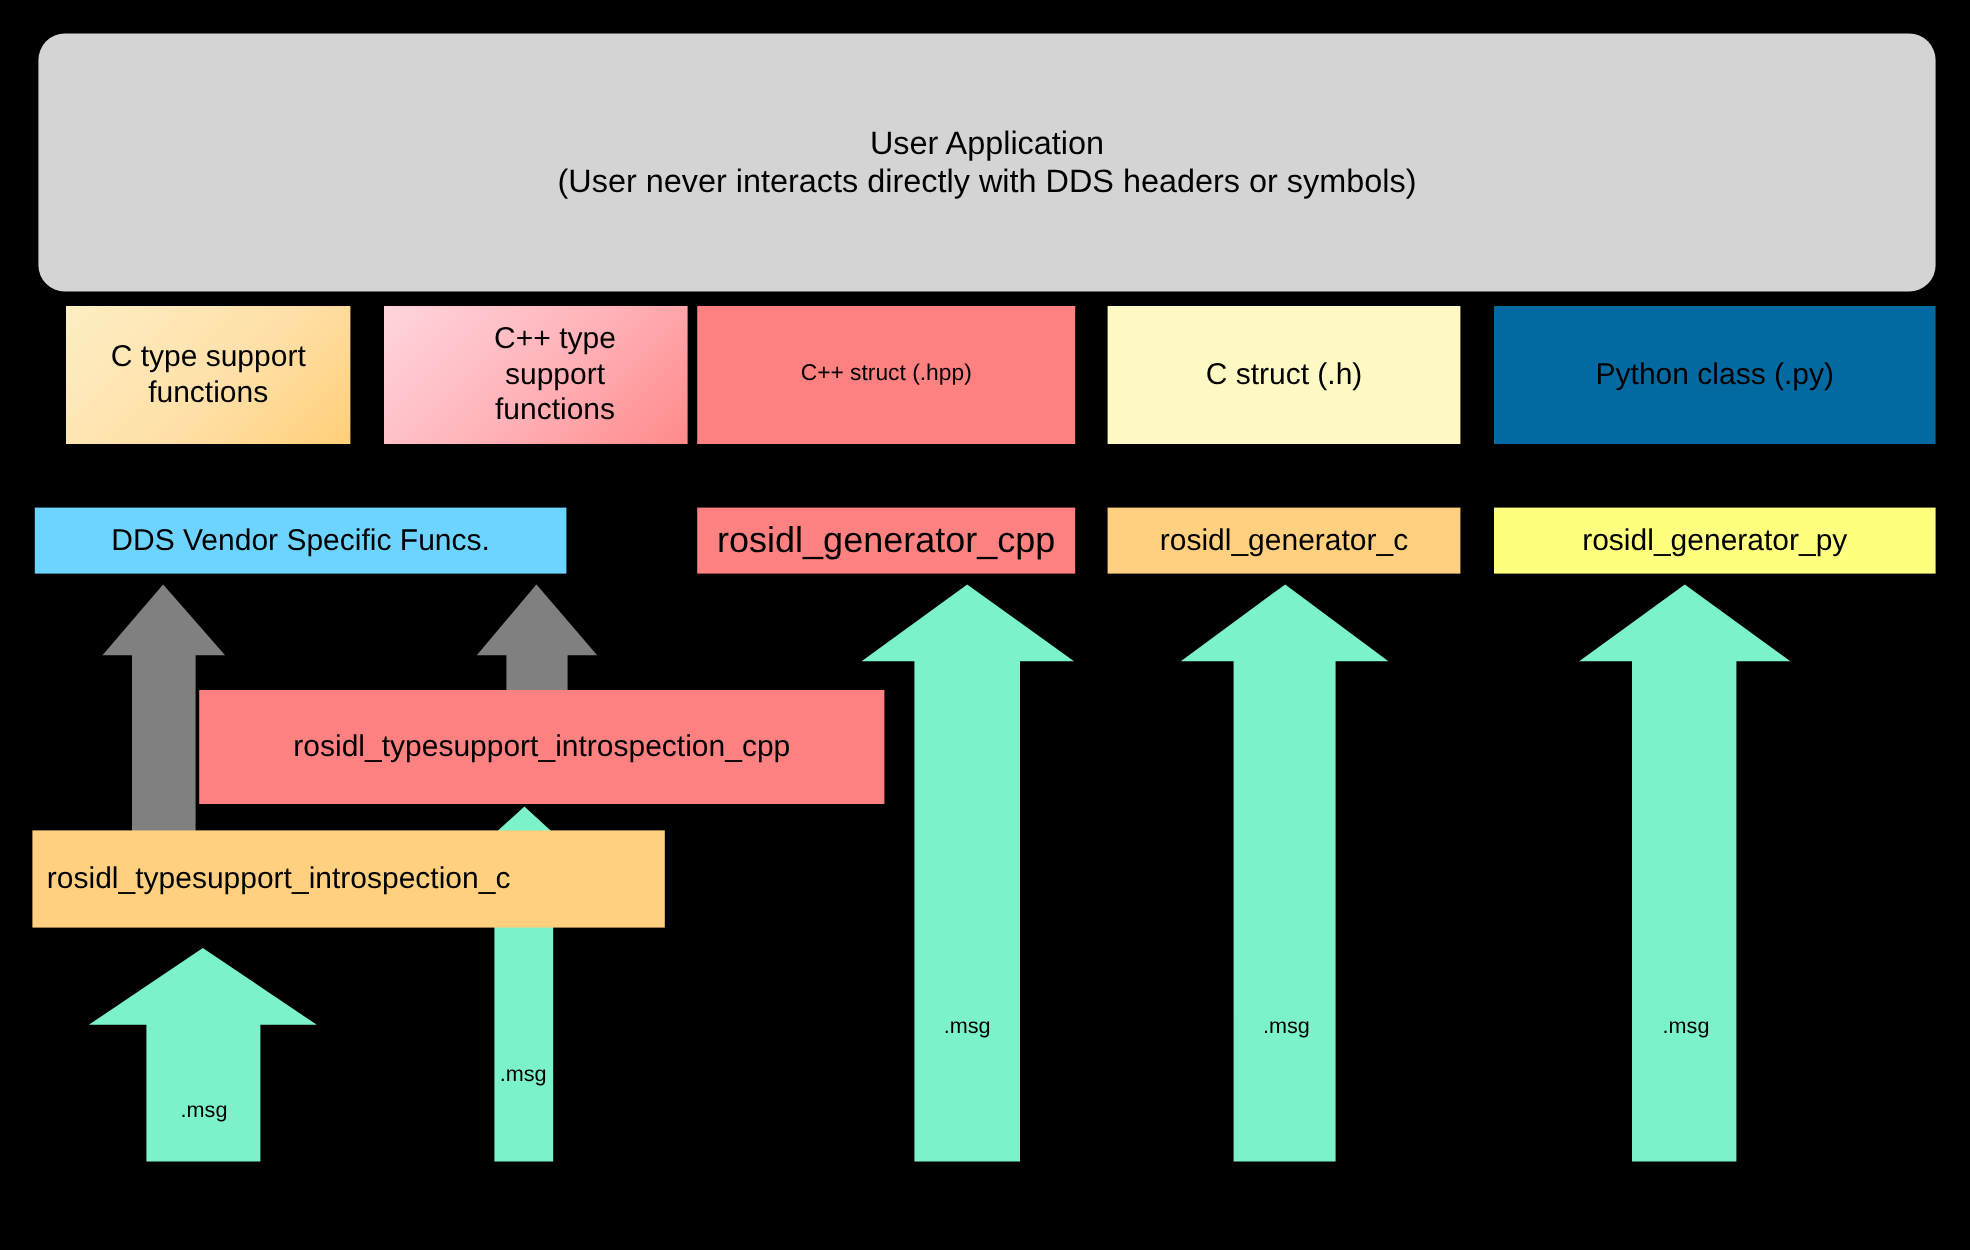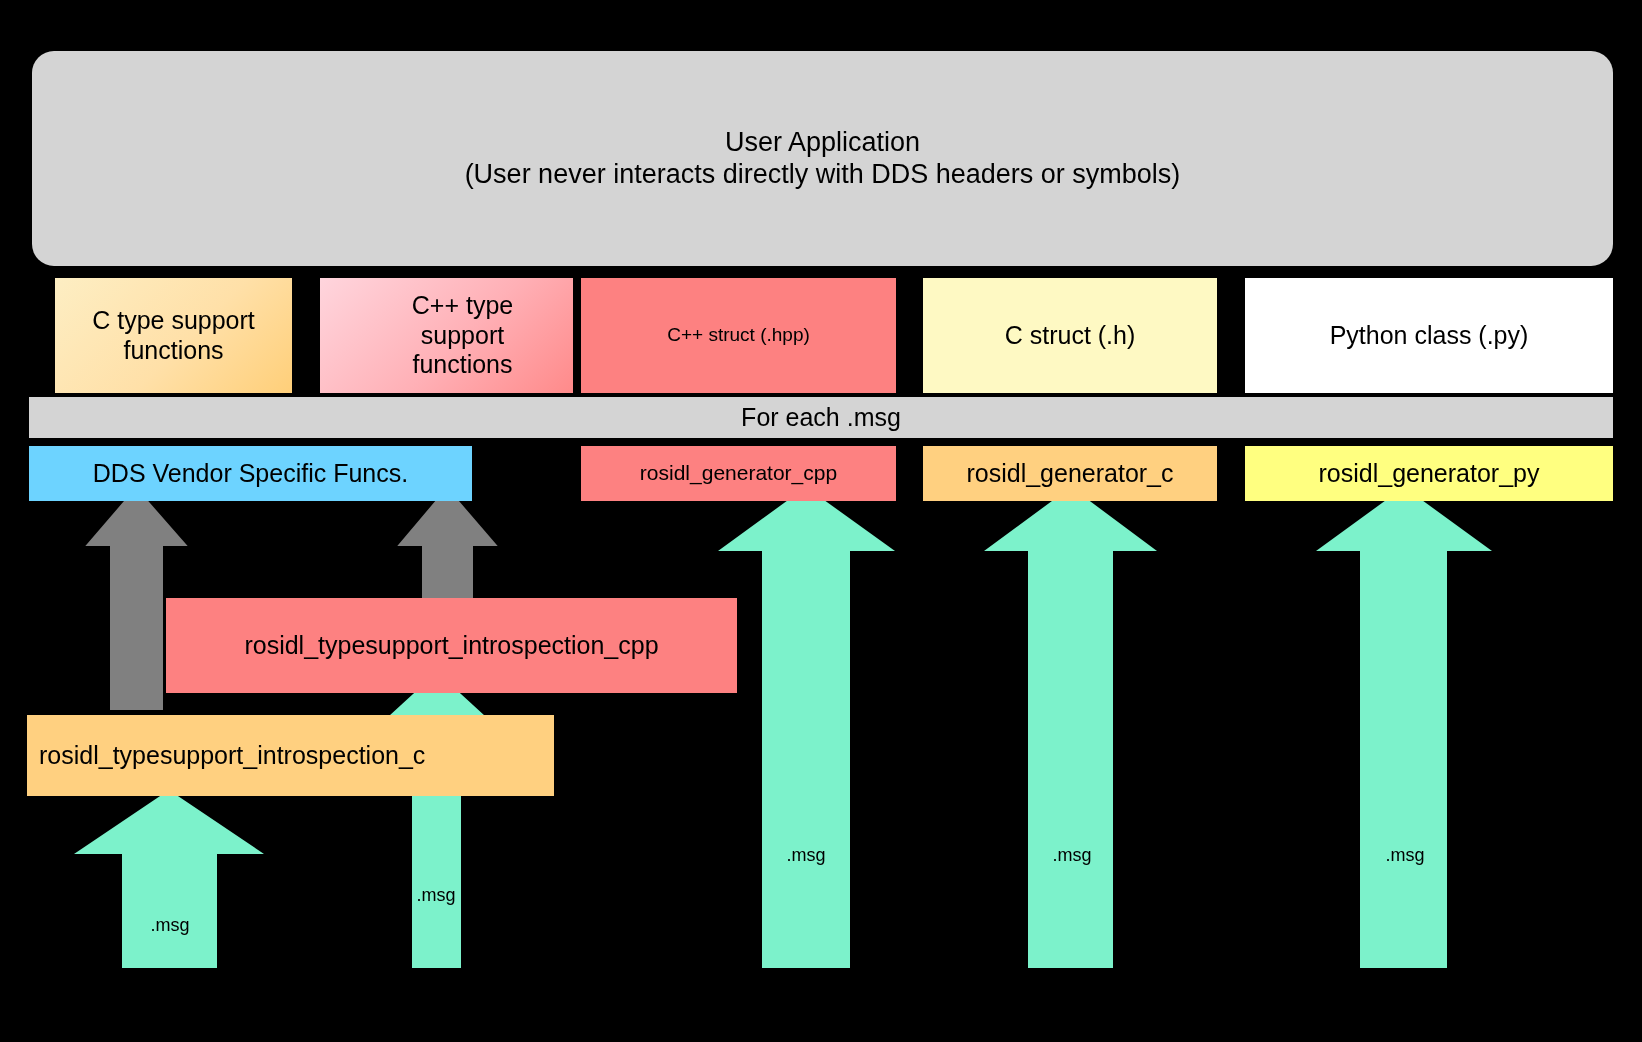--- a/index.html
+++ b/index.html
@@ -22,21 +22,20 @@
   .box {
     position: absolute;
     box-sizing: border-box;
     display: flex;
     align-items: center;
     justify-content: center;
     text-align: center;
     color: #000000;
     line-height: 1.18;
     white-space: pre-line;
-    margin-top: 23px;
   }
 
   
   #user-app {
     left: 32px;
     top: 28px;
     width: 1581px;
     height: 215px;
     background: #d4d4d4;
     border-radius: 22px;
@@ -75,21 +74,21 @@
     width: 294px;
     height: 115px;
     background: #fef9c3;
     font-size: 25px;
   }
   #py-class {
     left: 1245px;
     top: 255px;
     width: 368px;
     height: 115px;
-    background: #ffffff;
+    background: #0369a1;
     font-size: 25px;
   }
 
   
   #for-each-msg {
     left: 29px;
     top: 374px;
     width: 1584px;
     height: 41px;
     background: #d4d4d4;
@@ -104,21 +103,21 @@
     height: 55px;
     background: #6dd3ff;
     font-size: 25px;
   }
   #gen-cpp {
     left: 581px;
     top: 423px;
     width: 315px;
     height: 55px;
     background: #fd8181;
-    font-size: 21px;
+    font-size: 30px;
   }
   #gen-c {
     left: 923px;
     top: 423px;
     width: 294px;
     height: 55px;
     background: #ffd080;
     font-size: 25px;
   }
   #gen-py {
@@ -199,21 +198,20 @@
 
   <div class="box" id="c-type-support">C type support
 functions</div>
   <div class="box" id="cpp-type-support">C++ type
 support
 functions</div>
   <div class="box" id="cpp-struct">C++ struct (.hpp)</div>
   <div class="box" id="c-struct">C struct (.h)</div>
   <div class="box" id="py-class">Python class (.py)</div>
 
-  <div class="box" id="for-each-msg">For each .msg</div>
 
   <div class="box" id="dds-vendor">DDS Vendor Specific Funcs.</div>
   <div class="box" id="gen-cpp">rosidl_generator_cpp</div>
   <div class="box" id="gen-c">rosidl_generator_c</div>
   <div class="box" id="gen-py">rosidl_generator_py</div>
 
   <div class="box" id="introspection-cpp">rosidl_typesupport_introspection_cpp</div>
   <div class="box" id="introspection-c">rosidl_typesupport_introspection_c</div>
 
 </div>

